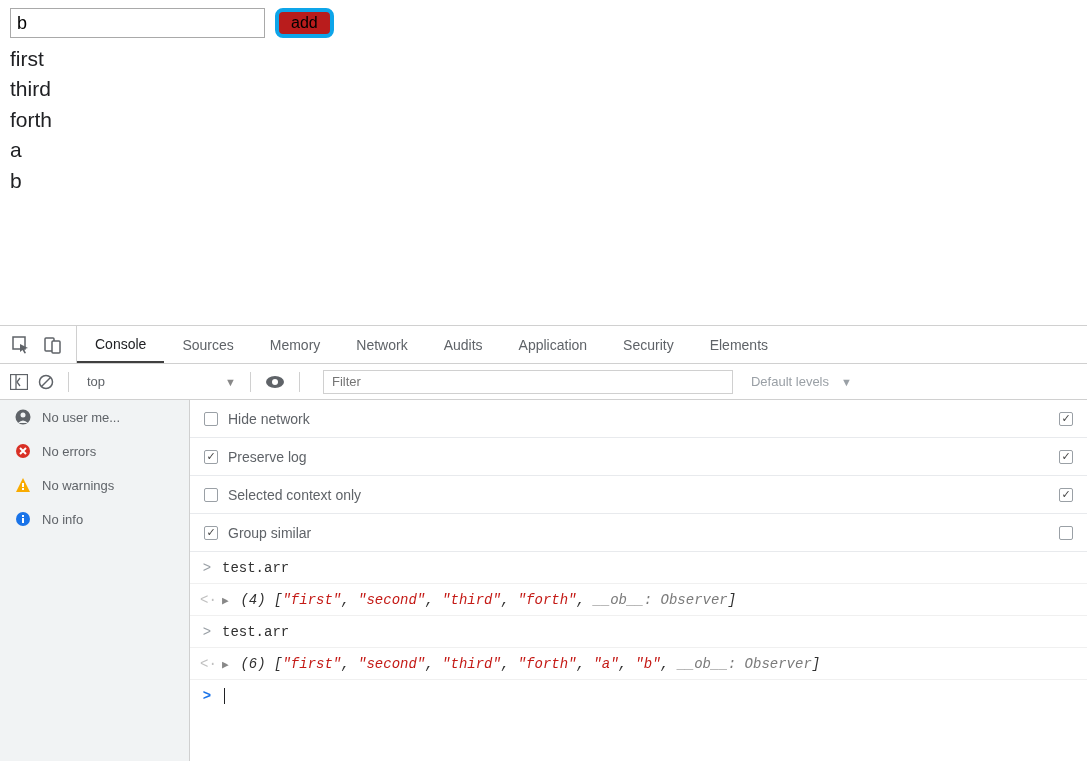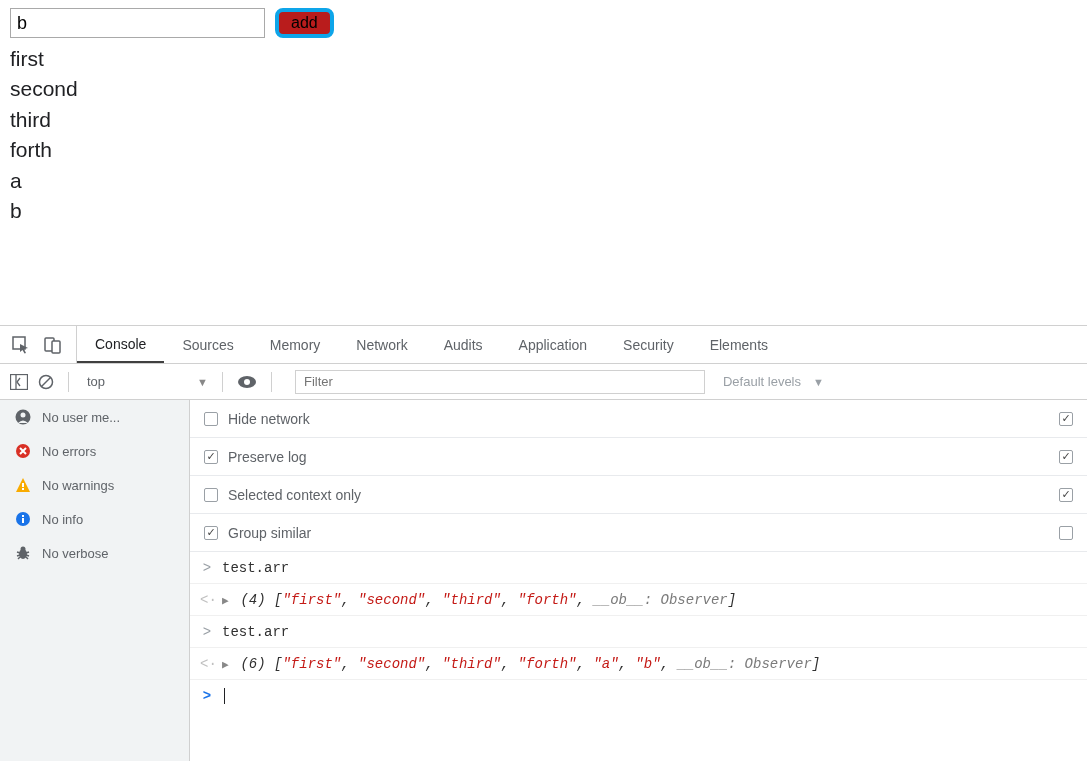--- a/index.html
+++ b/index.html
@@ -18,21 +18,21 @@
   
   .devtools { position:absolute; left:0; right:0; top:325px; bottom:0; border-top:1px solid #d0d0d0; background:#fff; font-size:13px; color:#5f6368; }
   .dt-tabs { display:flex; align-items:center; height:38px; border-bottom:1px solid #d0d0d0; }
   .dt-tabicons { display:flex; align-items:center; gap:14px; padding:0 14px 0 12px; border-right:1px solid #d0d0d0; height:100%; }
   .dt-tablist { display:flex; align-items:center; height:100%; }
   .dt-tab { padding:0 18px; height:100%; display:flex; align-items:center; cursor:pointer; font-size:14px; color:#5f6368; }
   .dt-tab.active { color:#202124; border-bottom:2px solid #404040; }
 
   .dt-toolbar { display:flex; align-items:center; height:36px; border-bottom:1px solid #d0d0d0; padding-left:10px; gap:10px; }
   .tb-sep { width:1px; height:20px; background:#d0d0d0; margin:0 4px; }
-  .context-sel { display:flex; align-items:center; gap:92px; font-size:13px; color:#5f6368; padding-left:4px; }
+  .context-sel { display:flex; align-items:center; gap:120px; font-size:13px; color:#5f6368; padding-left:4px; }
   .context-sel .chev { font-size:11px; color:#888; }
   .filter-input { flex:0 0 410px; height:24px; border:1px solid #d0d0d0; font-size:13px; padding:2px 8px; color:#4c1d95; font-family:inherit; margin-left:9px; }
   .levels { margin-left:8px; color:#9aa0a6; font-size:13px; display:flex; align-items:center; gap:12px; }
   .levels .chev { font-size:11px; }
 
   .dt-body { display:flex; height:calc(100% - 74px); }
   .sidebar { width:190px; background:#f1f3f4; border-right:1px solid #d0d0d0; padding-top:0; }
   .sidebar-row { display:flex; align-items:center; gap:10px; height:34px; padding:0 10px 0 14px; font-size:13px; color:#5f6368; cursor:pointer; }
   .sidebar-row.active { background:#e4e6e8; }
   .sb-icon { width:18px; height:18px; display:flex; align-items:center; justify-content:center; flex:0 0 18px; }
@@ -62,21 +62,20 @@
 </head>
 <body>
 
 <div class="page">
   <div class="form-row">
     <input class="text-input" type="text" value="b" style="">
     <button class="add-btn">add</button>
   </div>
   <div class="list" id="item-list">
       <div>first</div>
-      <div>second</div>
       <div>third</div>
       <div>forth</div>
       <div>a</div>
       <div>b</div>
     </div>
 </div>
 
 <div class="devtools">
 
   <div class="dt-tabs">
@@ -174,35 +173,20 @@
         <div class="sidebar-row">
           <span class="sb-icon">
             <svg width="16" height="16" viewBox="0 0 16 16">
               <circle cx="8" cy="8" r="7" fill="#1a73e8"></circle>
               <rect x="7" y="7" width="2" height="5" fill="#fff"></rect>
               <rect x="7" y="4" width="2" height="2" fill="#fff"></rect>
             </svg>
           </span>
           <span>No info</span>
         </div>
-        <div class="sidebar-row">
-          <span class="sb-icon">
-            <svg width="16" height="16" viewBox="0 0 16 16">
-              <ellipse cx="8" cy="9" rx="4" ry="5" fill="#5f6368"></ellipse>
-              <circle cx="8" cy="4" r="2.5" fill="#5f6368"></circle>
-              <line x1="2" y1="7" x2="5" y2="8" stroke="#5f6368" stroke-width="1.5"></line>
-              <line x1="14" y1="7" x2="11" y2="8" stroke="#5f6368" stroke-width="1.5"></line>
-              <line x1="2" y1="11" x2="5" y2="10" stroke="#5f6368" stroke-width="1.5"></line>
-              <line x1="14" y1="11" x2="11" y2="10" stroke="#5f6368" stroke-width="1.5"></line>
-              <line x1="3" y1="14" x2="5" y2="12" stroke="#5f6368" stroke-width="1.5"></line>
-              <line x1="13" y1="14" x2="11" y2="12" stroke="#5f6368" stroke-width="1.5"></line>
-            </svg>
-          </span>
-          <span>No verbose</span>
-        </div>
       </div>
 
     <div class="main">
       <div id="dt-options">
           <div class="opt-row">
             <div class="opt-left">
               <span class="chk"></span>
               <span>Hide network</span>
             </div>
             <span class="chk checked"></span>

